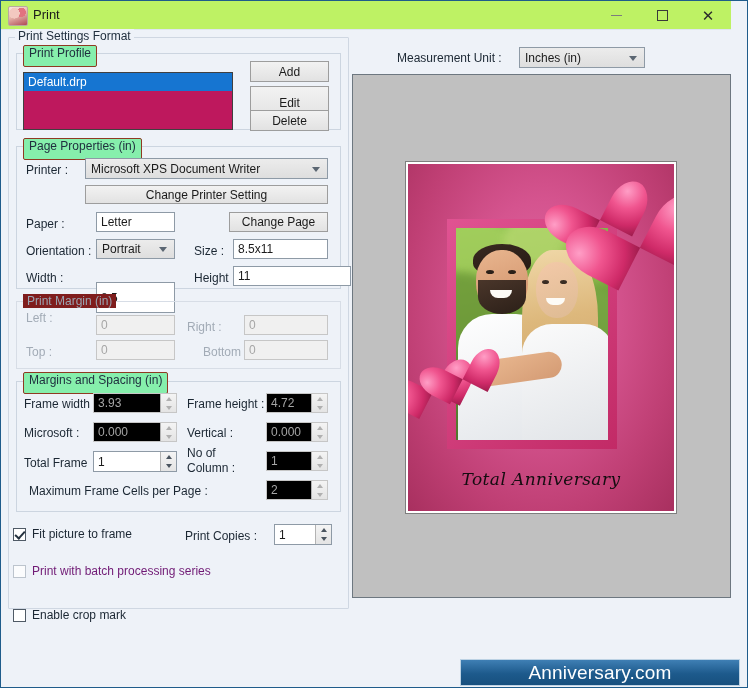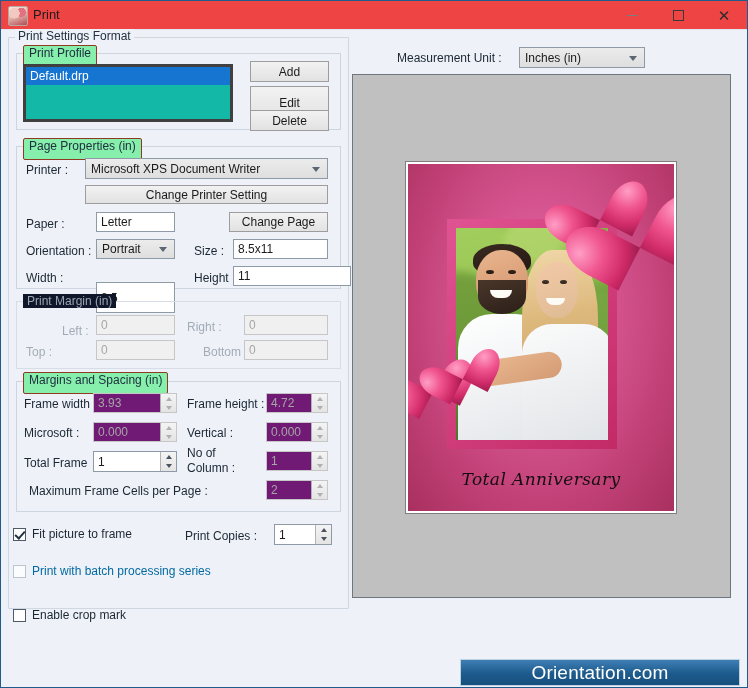--- a/index.html
+++ b/index.html
@@ -14,22 +14,22 @@
   }
   #app{
     position:absolute;inset:0;
     border:1px solid #1f5c8b;
     box-sizing:border-box;
     background:#eef2f8;
   }
 
   
   .titlebar{
-    position:absolute;left:0;top:0;right:0;height:29px;
-    background:#ef4444;
+    position:absolute;left:0;top:0;right:16px;height:29px;
+    background:#bef264;
     border-bottom:1px solid #dfe6ef;
     box-sizing:border-box;
   }
   .title-icon{
     position:absolute;left:7px;top:5px;width:18px;height:18px;
     border:1px solid #b9a8a0;
     background:
       radial-gradient(circle at 30% 35%, #f3c8c0 0 30%, transparent 31%),
       radial-gradient(circle at 68% 30%, #e2727f 0 26%, transparent 27%),
       linear-gradient(160deg,#f7e8e2 0%,#e8b9ae 45%,#b04a55 100%);
@@ -75,35 +75,36 @@
     border:1px solid #8f3a22;
     border-radius:2px;
     color:#20303f;
     font-size:12px;
     padding:0px 5px 5px 5px;
     line-height:15px;
     white-space:nowrap;
   }
   .grp-label-plain{
     position:absolute;
-    background:#0f172a;
+    background:#7f1d1d;
     color:#9aa4b1;
     font-size:12px;
     padding:0 4px;
     white-space:nowrap;
   }
 
   .lbl{position:absolute;font-size:12px;color:#1b2733;white-space:nowrap;}
   .lbl.dim{color:#a2abb6;}
 
   
   .listbox{
     position:absolute;
-    background:#14b8a6;border:3px solid #404040;box-sizing:border-box;
+    background:#be185d;border:1px solid #404040;box-sizing:border-box;
     overflow:hidden;
+    margin-top:8px;
   }
   .listitem-sel{
     background:#1675d1;color:#ffffff;
     font-size:12px;padding:2px 4px;
     white-space:nowrap;
   }
 
   .btn{
     position:absolute;
     background:linear-gradient(#f2f2f2,#e2e2e2);
@@ -147,21 +148,21 @@
     border-left:4px solid transparent;border-right:4px solid transparent;
     border-top:5px solid #5b6672;
   }
 
   
   .spin{
     position:absolute;
     background:#ffffff;border:1px solid #8e9aa6;box-sizing:border-box;
     display:flex;align-items:center;
   }
-  .spin.disabled{background:#701a75;border-color:#c6c6c6;}
+  .spin.disabled{background:#000000;border-color:#c6c6c6;}
   .spin .sv{
     flex:1;font-size:12px;color:#1b1b1b;padding-left:4px;
     white-space:nowrap;overflow:hidden;
   }
   .spin.disabled .sv{color:#a6a6a6;}
   .spin .arrows{
     width:16px;height:100%;
     background:linear-gradient(#f4f4f4,#e4e4e4);
     border-left:1px solid #b3b3b3;
     display:flex;flex-direction:column;
@@ -188,21 +189,21 @@
   .cb .box{
     width:13px;height:13px;background:#ffffff;border:1px solid #4f5a66;
     box-sizing:border-box;position:relative;flex:0 0 auto;
   }
   .cb.dim .box{border-color:#bcc4cd;background:#fbfcfd;}
   .cb .box.checked:after{
     content:"";position:absolute;left:3px;top:0px;width:4px;height:8px;
     border:solid #23313f;border-width:0 2px 2px 0;transform:rotate(42deg);
   }
   .cb .cbl{margin-left:6px;font-size:12px;color:#1b2733;white-space:nowrap;}
-  .cb.dim .cbl{color:#0369a1;}
+  .cb.dim .cbl{color:#701a75;}
 
   
   .preview{
     position:absolute;left:351px;top:73px;width:379px;height:524px;
     background:#c0c0c0;border:1px solid #6d7780;box-sizing:border-box;
   }
   .sheet{
     position:absolute;left:52px;top:86px;width:272px;height:353px;
     background:#ffffff;border:1px solid #7e7e7e;box-sizing:border-box;
     overflow:hidden;
@@ -367,21 +368,21 @@
   <div class="txt" style="left:232px;top:238px;width:95px;height:20px;">8.5x11</div>
 
   <div class="lbl" style="left:25px;top:270px;">Width :</div>
   <div class="txt" style="left:95px;top:281px;width:79px;height:31px;">8.5</div>
   <div class="lbl" style="left:193px;top:270px;">Height :</div>
   <div class="txt" style="left:232px;top:265px;width:118px;height:20px;">11</div>
 
   <div class="group dim" style="left:15px;top:300px;width:325px;height:68px;"></div>
   <div class="grp-label-plain" style="left:22px;top:293px;">Print Margin (in)</div>
 
-  <div class="lbl dim" style="left:25px;top:323px;margin-left:36px;">Left :</div>
+  <div class="lbl dim" style="left:25px;top:310px;">Left :</div>
   <div class="txt disabled" style="left:95px;top:314px;width:79px;height:20px;">0</div>
   <div class="lbl dim" style="left:186px;top:319px;">Right :</div>
   <div class="txt disabled" style="left:243px;top:314px;width:84px;height:20px;">0</div>
 
   <div class="lbl dim" style="left:25px;top:344px;">Top :</div>
   <div class="txt disabled" style="left:95px;top:339px;width:79px;height:20px;">0</div>
   <div class="lbl dim" style="left:202px;top:344px;">Bottom :</div>
   <div class="txt disabled" style="left:243px;top:339px;width:84px;height:20px;">0</div>
 
   <div class="group" style="left:15px;top:380px;width:325px;height:131px;"></div>
@@ -512,13 +513,13 @@
 
   <div class="bottombar">
     
     
     
     
   </div>
 
 </div>
 
-<div class="wm">Orientation.com</div>
+<div class="wm">Anniversary.com</div>
 
 </body></html>

